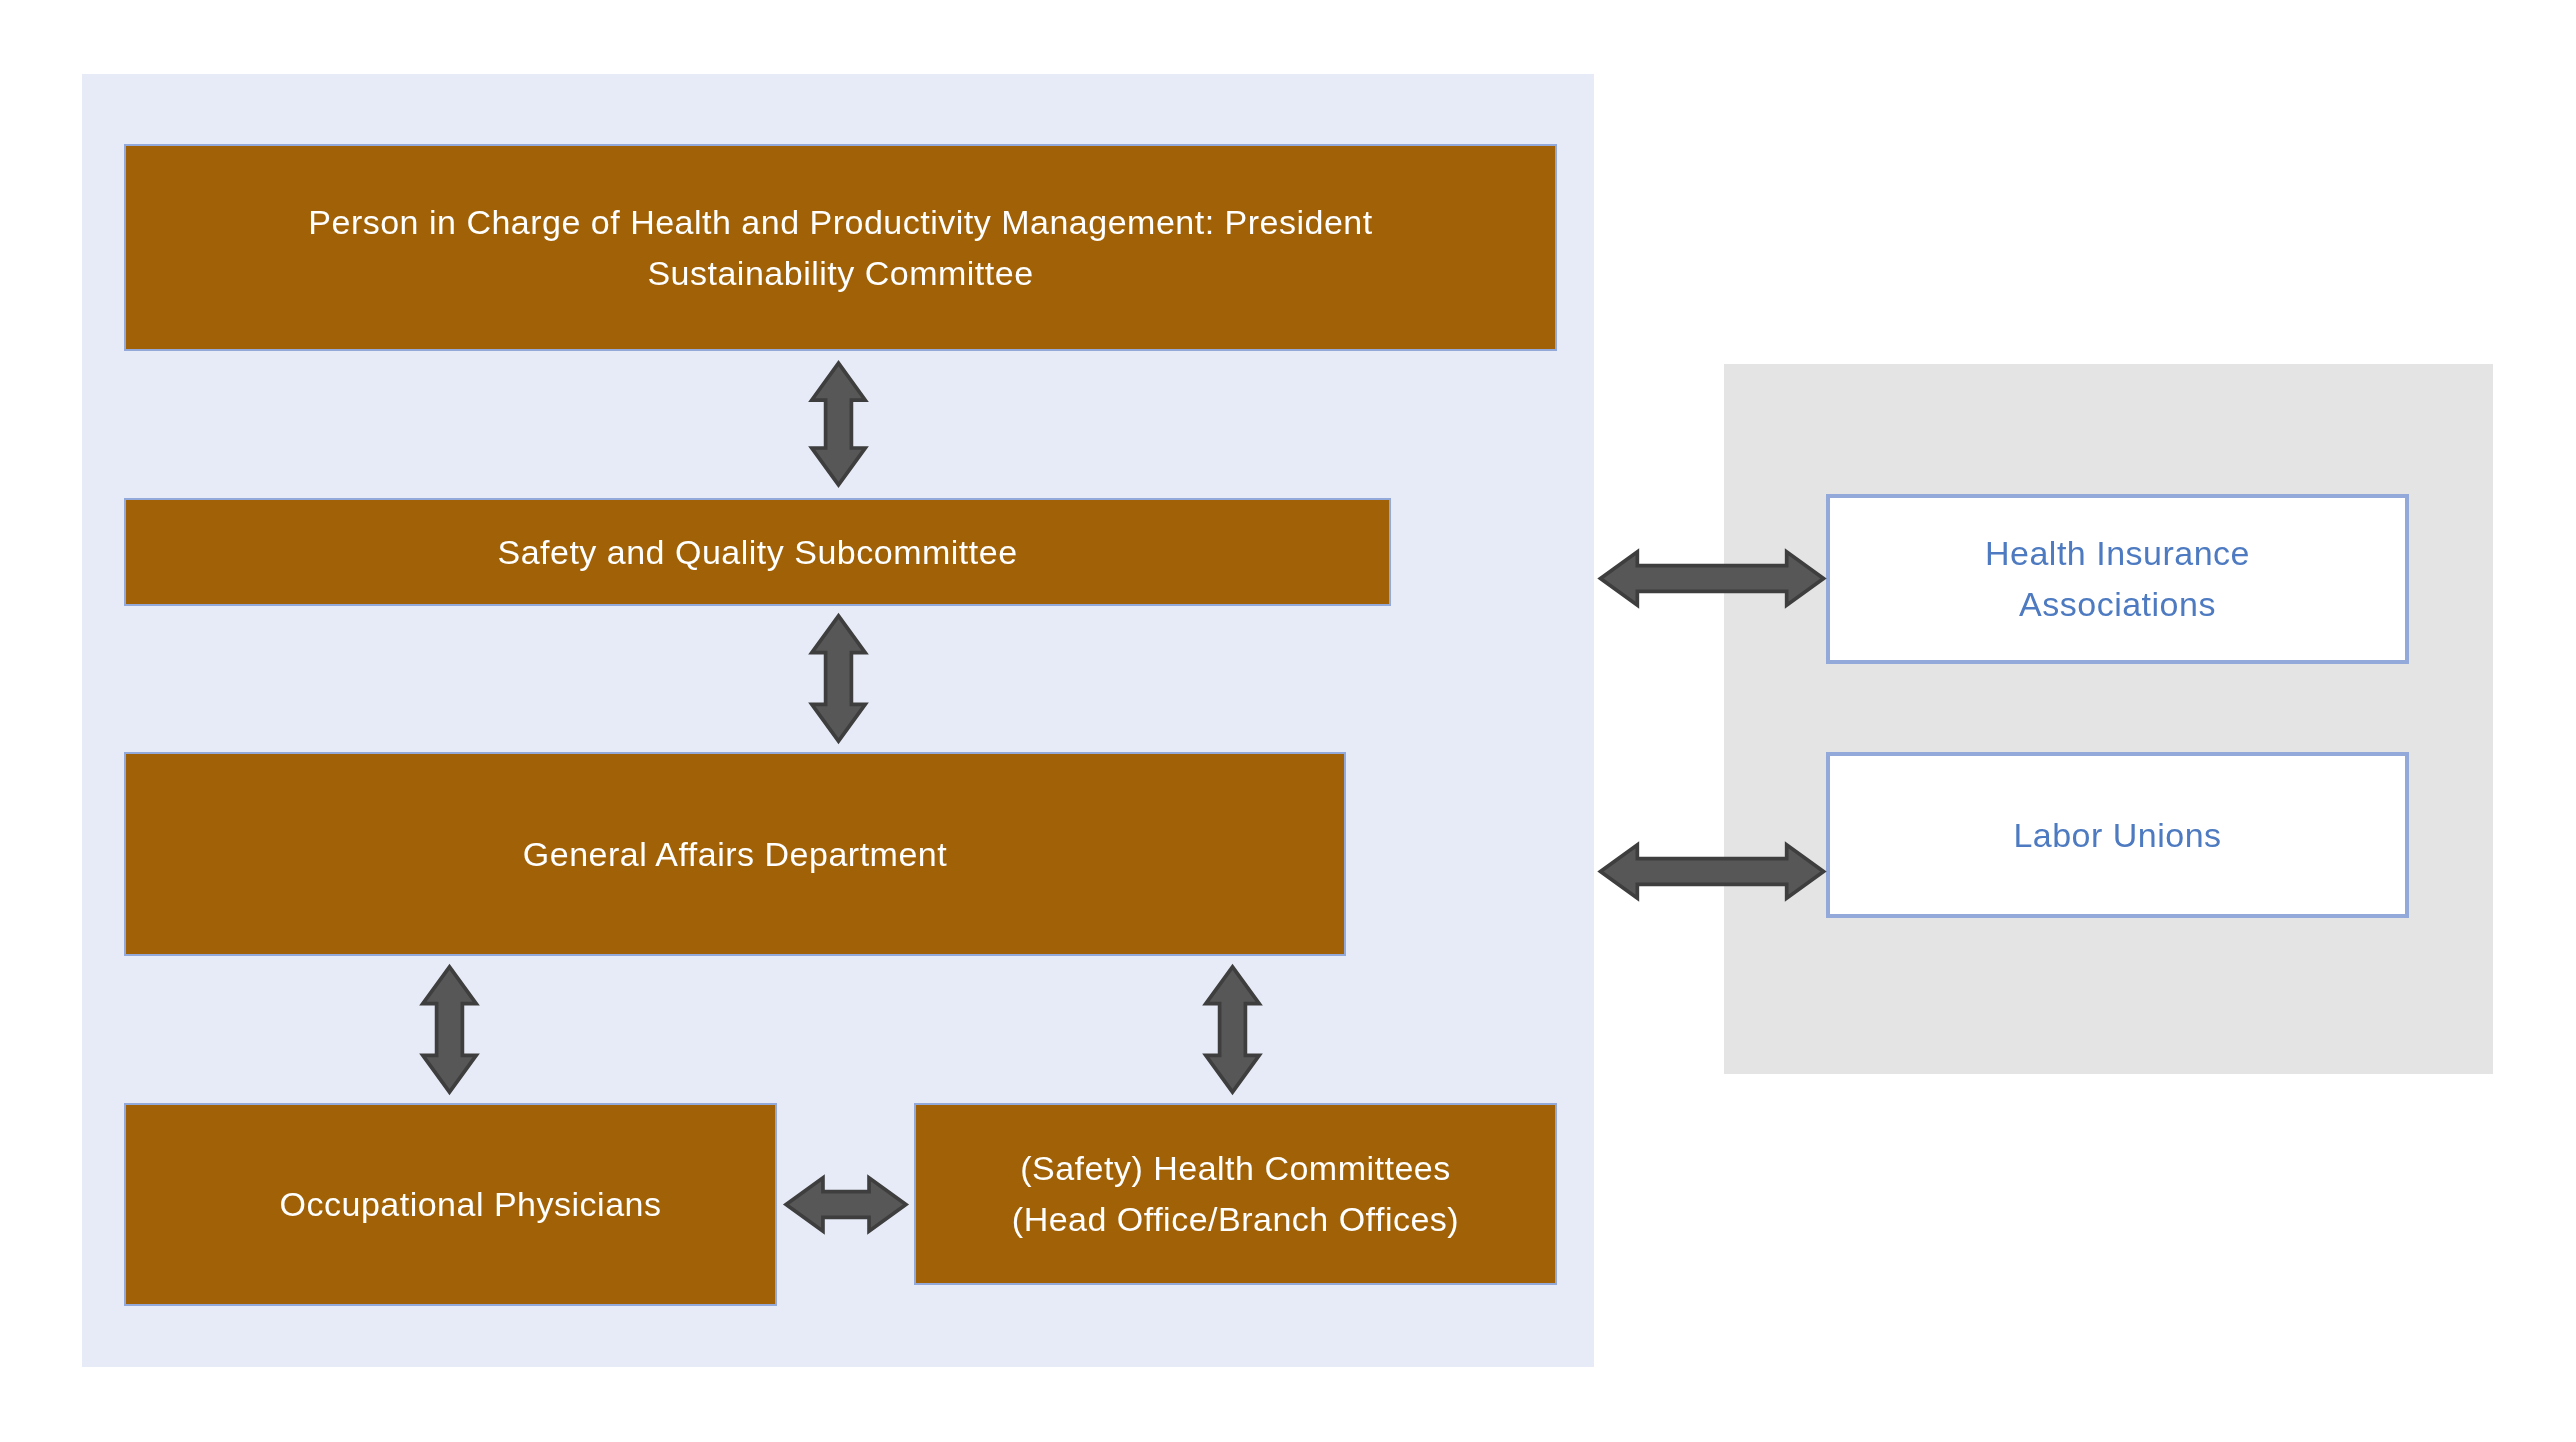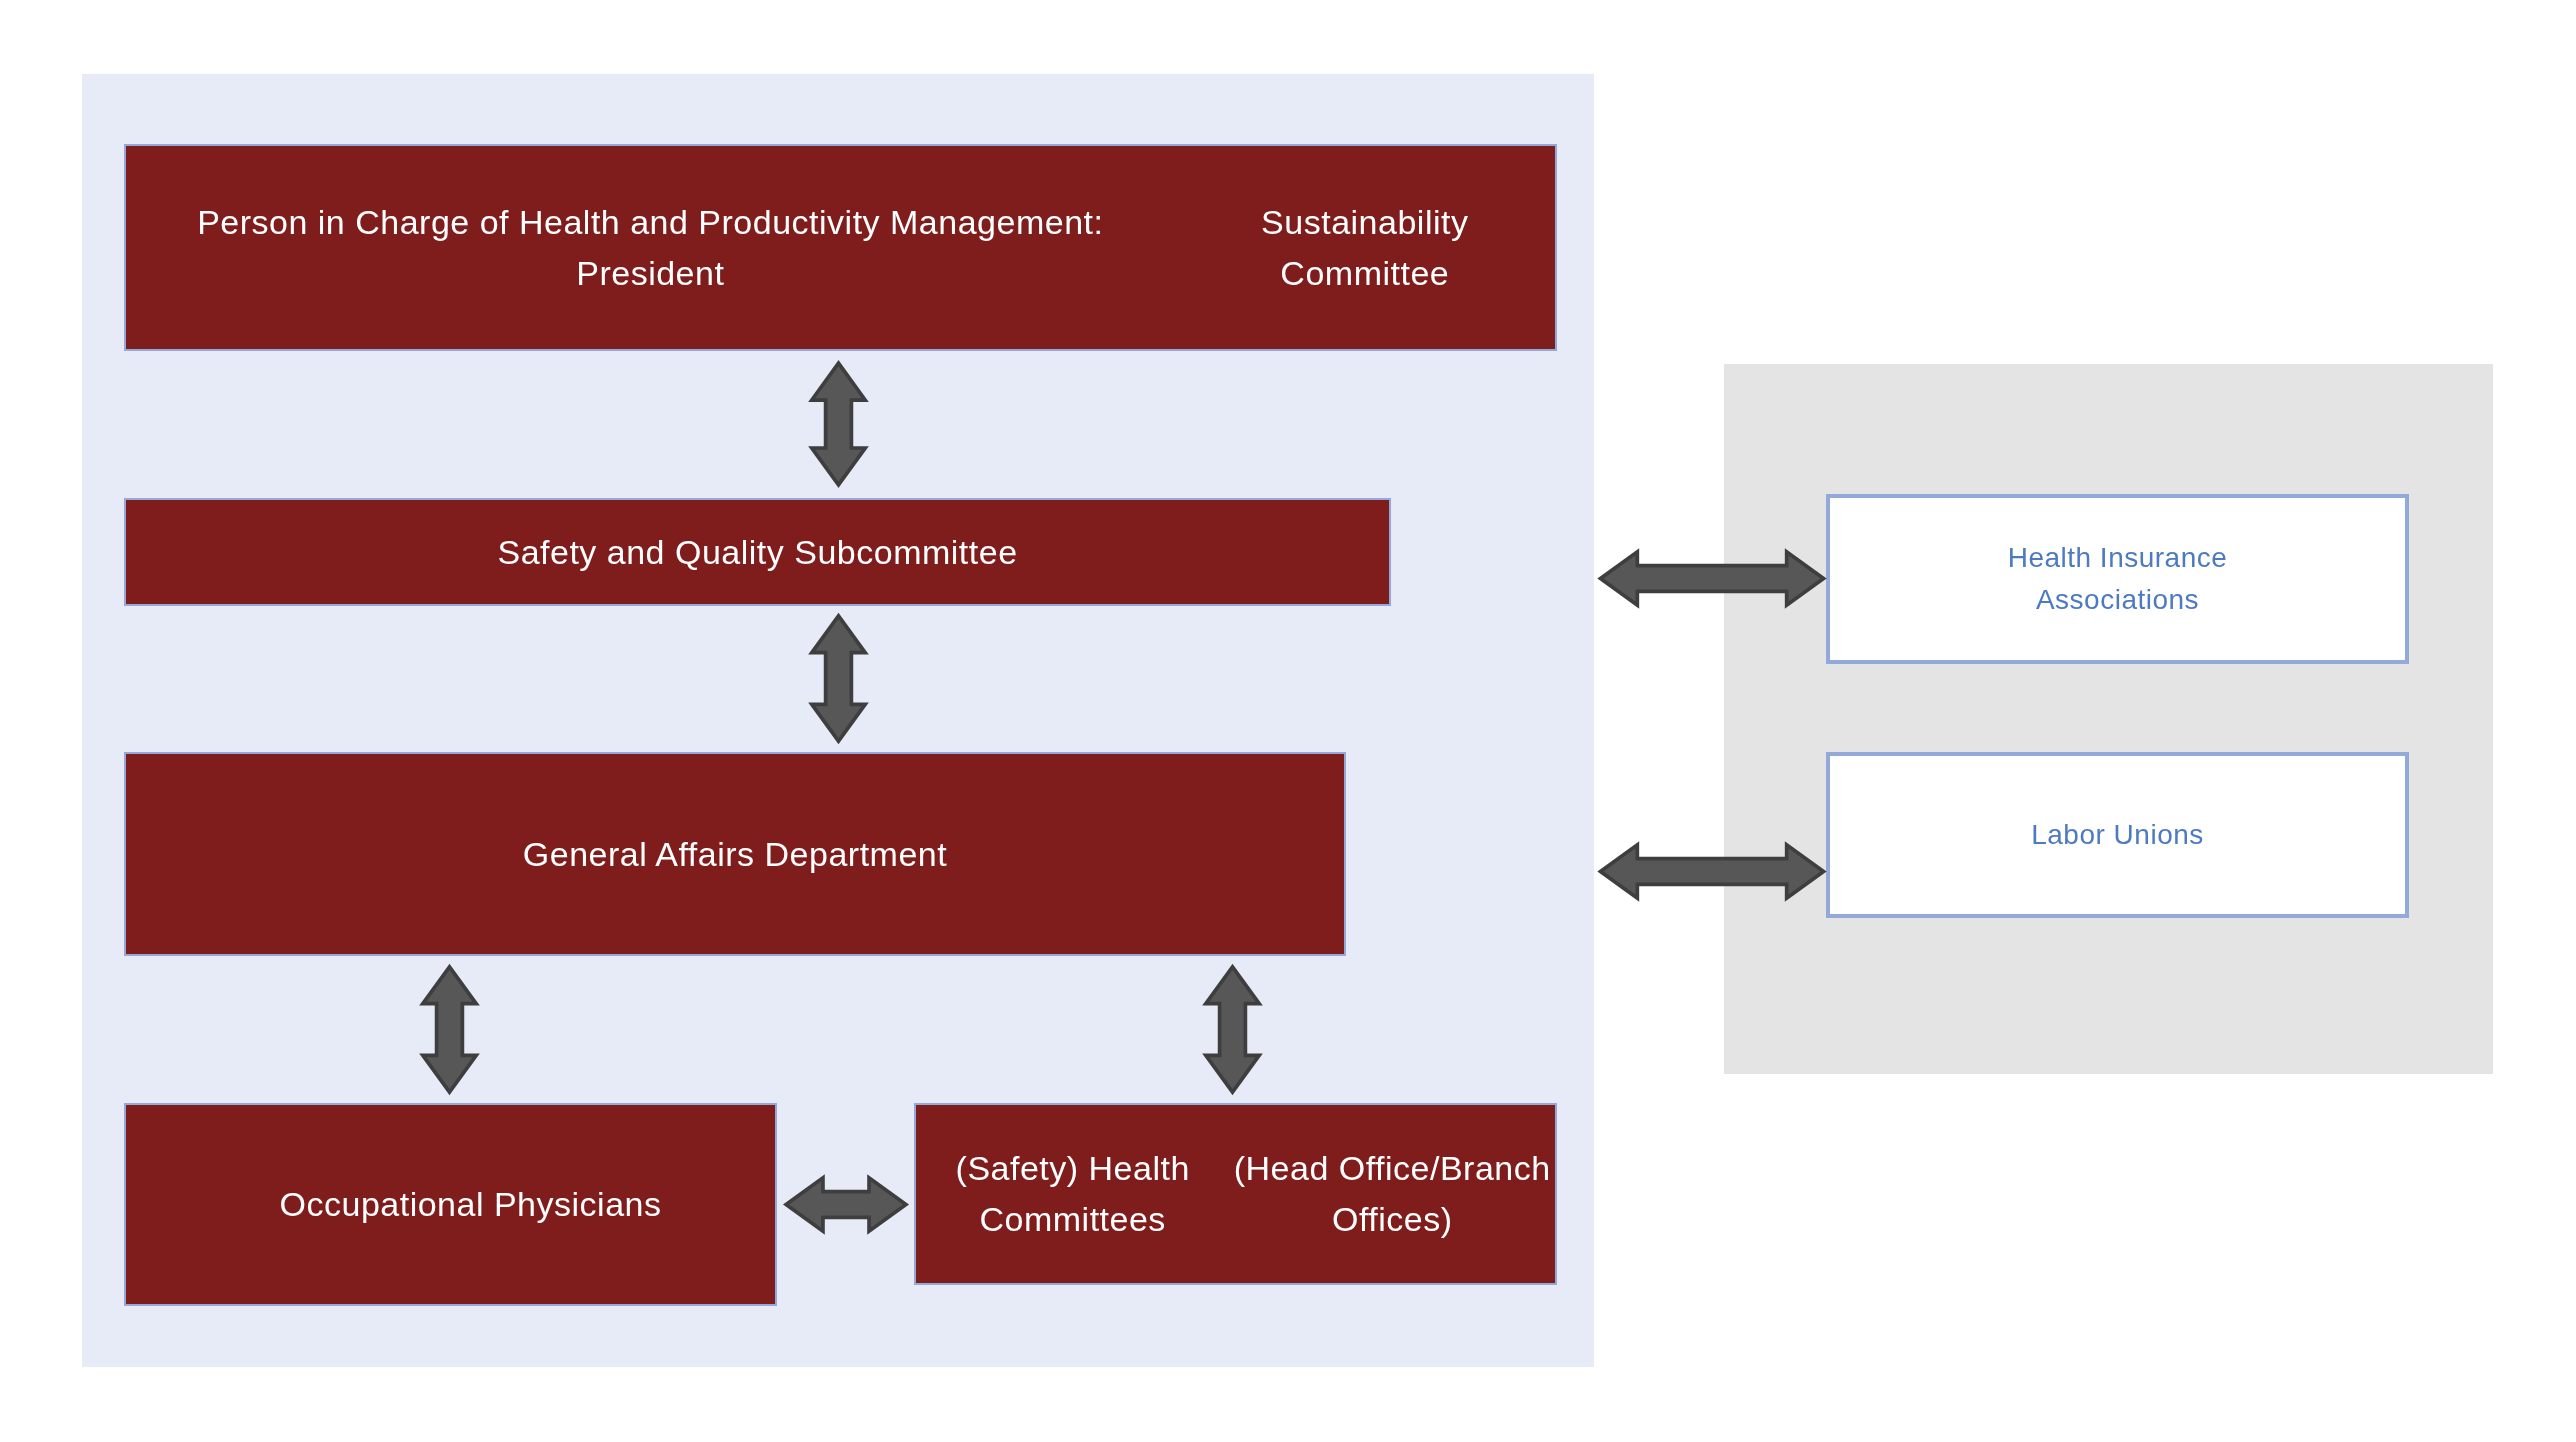--- a/index.html
+++ b/index.html
@@ -16,44 +16,45 @@
     left: 82px; top: 74px; width: 1512px; height: 1293px;
     background: #e7ebf7;
   }
   .panel-external {
     left: 1724px; top: 364px; width: 769px; height: 710px;
     background: #e4e4e4;
   }
   .bluebox {
     position: absolute;
     box-sizing: border-box;
-    background: #7f1d1d;
+    background: #a16207;
     border: 2.8px solid #93a9d9;
     color: #ffffff;
     display: flex;
+    flex-direction: column;
     align-items: center;
     justify-content: center;
     text-align: center;
     font-size: 34px;
     line-height: 1.5;
     letter-spacing: 0.5px;
     font-weight: 400;
   }
   .whitebox {
     position: absolute;
     box-sizing: border-box;
     background: #ffffff;
     border: 4.6px solid #93a9d9;
     color: #4d7ac0;
     display: flex;
     flex-direction: column;
     align-items: center;
     justify-content: center;
     text-align: center;
-    font-size: 28px;
+    font-size: 34px;
     line-height: 1.5;
     letter-spacing: 0.5px;
   }
   .box-president      { left: 124px;  top: 144px;  width: 1433px; height: 207px; }
   .box-safety-quality { left: 124px;  top: 498px;  width: 1267px; height: 108px; }
   .box-general        { left: 124px;  top: 752px;  width: 1222px; height: 204px; }
   .box-physicians     { left: 124px;  top: 1103px; width: 653px;  height: 203px; padding-left: 40px; }
   .box-committees     { left: 914px;  top: 1103px; width: 643px;  height: 182px; }
   .box-insurance      { left: 1826px; top: 494px;  width: 583px;  height: 170px; }
   .box-labor          { left: 1826px; top: 752px;  width: 583px;  height: 166px; }

